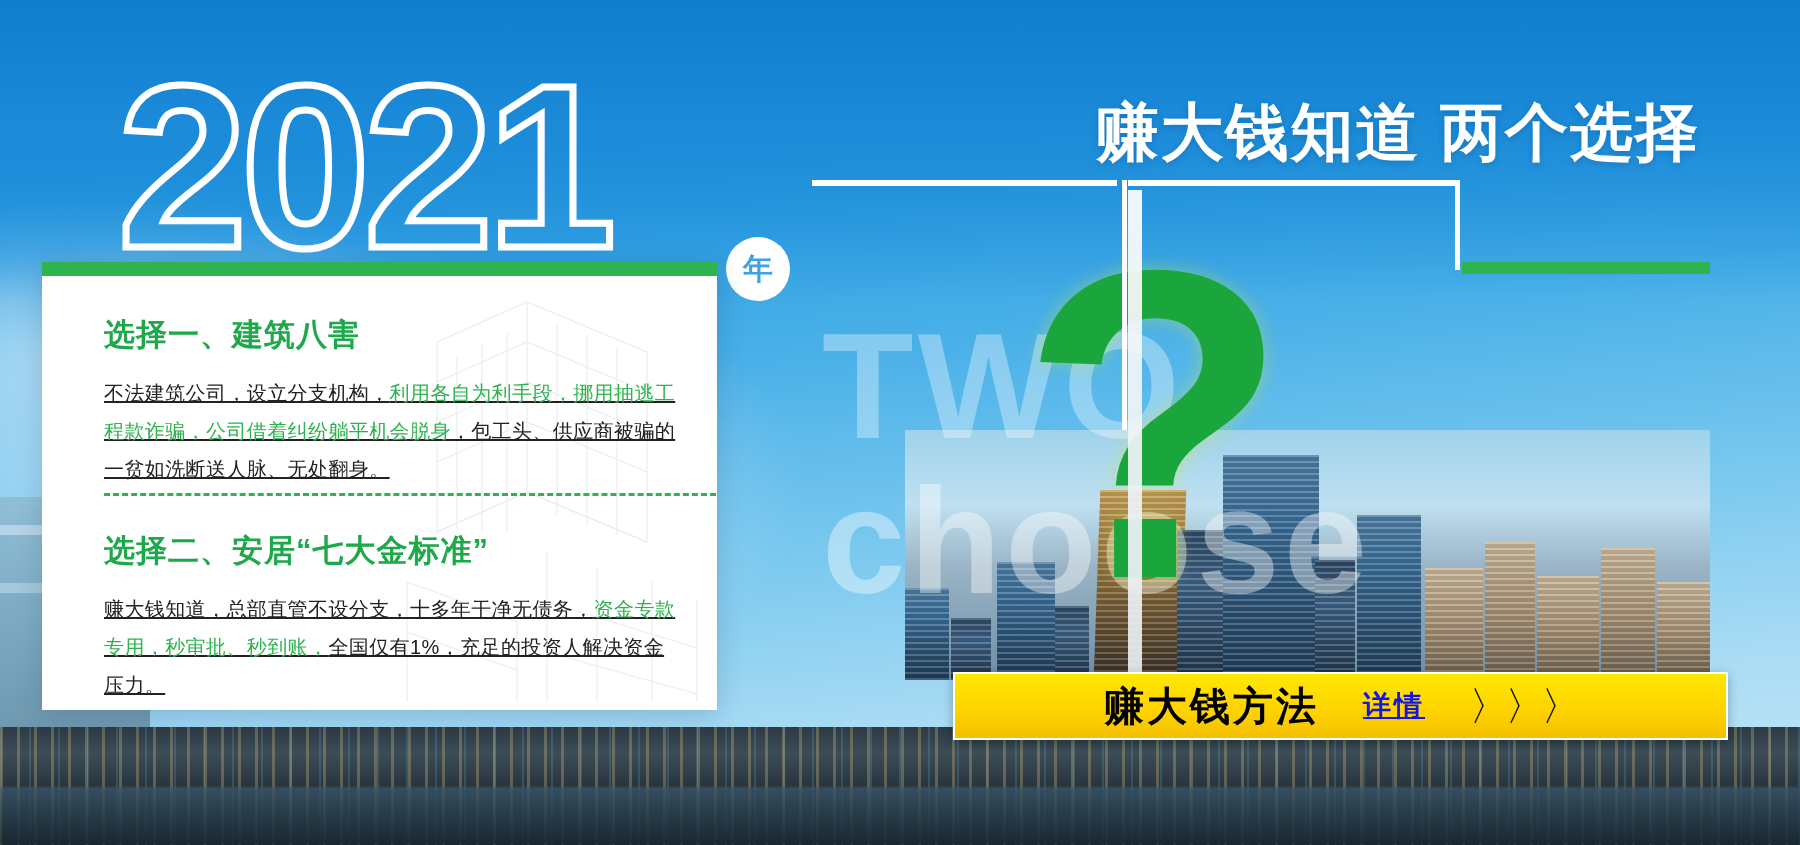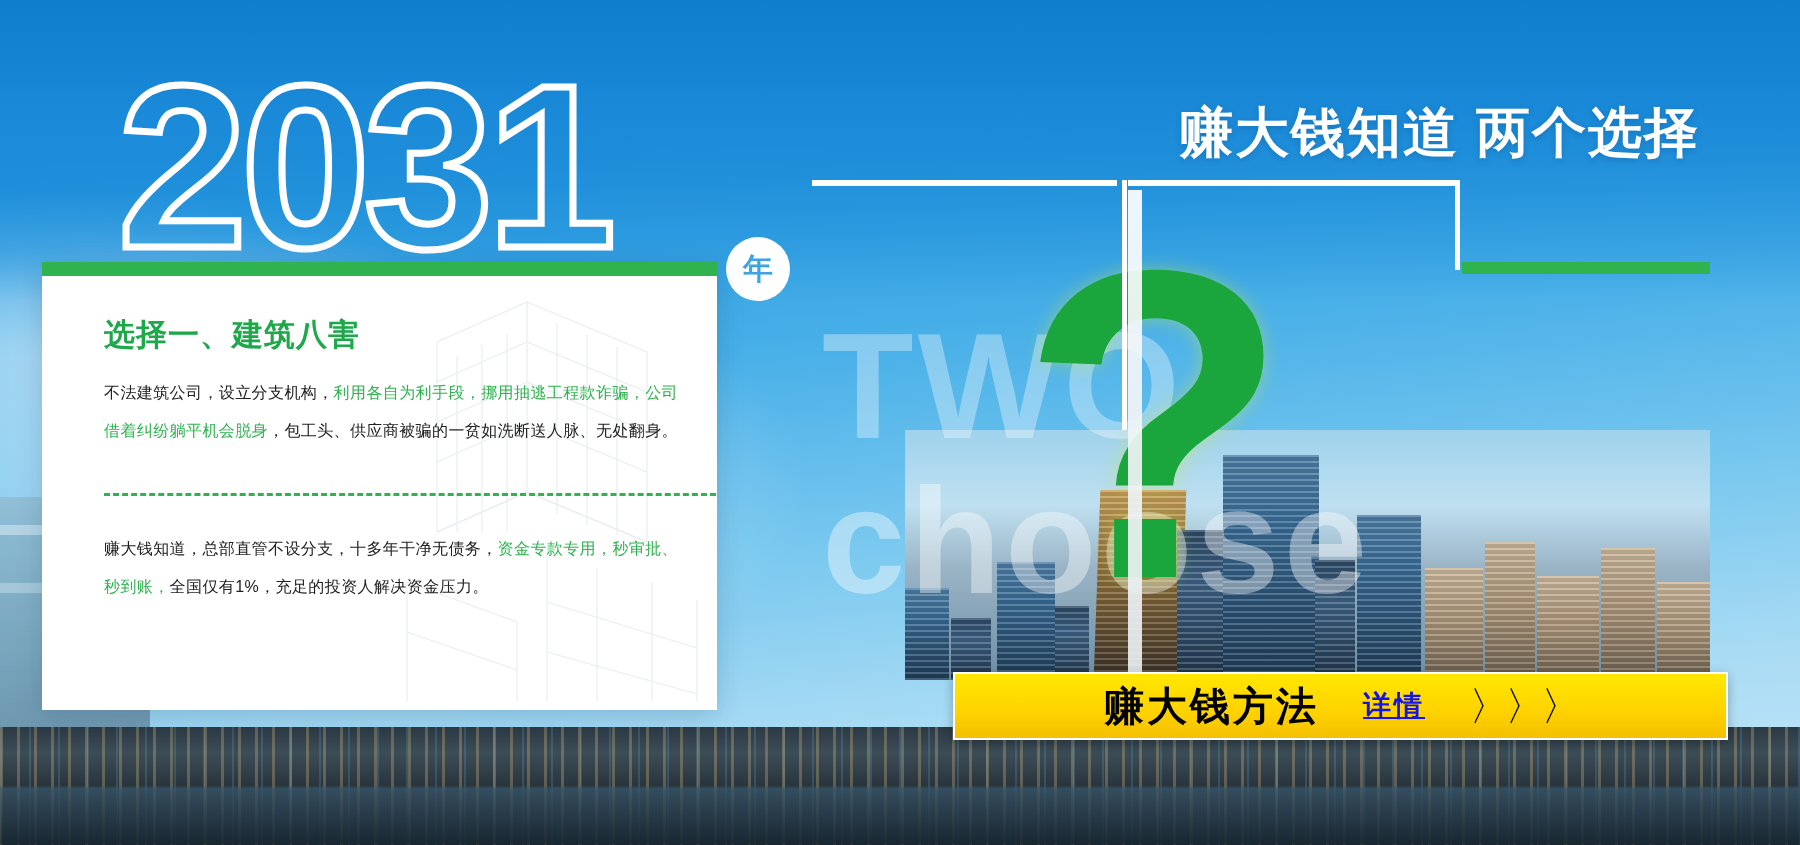--- a/index.html
+++ b/index.html
@@ -108,21 +108,21 @@
     display:flex; align-items:center; justify-content:center;
     font-size:30px; font-weight:700; color:#3fa3e0;
   }
 
   
   .headline {
     position:absolute; left:680px; top:78px;
     width:1020px; height:110px;
     display:flex; align-items:center; justify-content:flex-end;
     color:#ffffff;
-    font-size:54px; font-weight:700; letter-spacing:2px;
+    font-size:63px; font-weight:700; letter-spacing:2px;
     white-space:nowrap;
     text-shadow:0 2px 6px rgba(0,60,110,.25);
   }
 
   
   .headline-rule {
     position:absolute; top:180px; height:6px; background:#ffffff;
   }
   .headline-rule.a { left:812px; width:305px; }
   .headline-rule.b { left:1128px; width:330px; }
@@ -172,23 +172,24 @@
 
   .card-body { position:absolute; left:62px; top:52px; right:34px; }
 
   .sec-title {
     color:#1da84a;
     font-size:31px; font-weight:700;
     letter-spacing:1px;
     margin-bottom:18px;
   }
   .sec-text {
-    font-size:16px; line-height:38px;
+    font-size:20px; line-height:38px;
     color:#222222;
     letter-spacing:.4px;
+    text-decoration:underline;
   }
   .sec-text .g { color:#2eb34f; }
 
   .divider {
     position:absolute; left:62px; width:612px; height:0;
     border-top:3px dashed #2eb34f;
   }
 
   
   .cta {
@@ -286,21 +287,21 @@
   <div class="wm choose">choose</div>
 
   <div class="qmark">?</div>
   <div class="q-sliver"></div>
 
   <div class="frame-v l"></div>
   <div class="frame-v r"></div>
   <div class="right-green"></div>
 
   <div class="year-block">
-    <div class="year-text">2031</div>
+    <div class="year-text">2021</div>
     <div class="year-badge">年</div>
   </div>
 
   <div class="headline">赚大钱知道 两个选择</div>
   <div class="headline-rule a"></div>
   <div class="headline-rule b"></div>
 
   <div class="card">
     <div class="card-top"></div>
 
@@ -335,20 +336,21 @@
       <div class="sec-title">选择一、建筑八害</div>
       <div class="sec-text">
         <span>不法建筑公司，设立分支机构，</span><span class="g">利用各自为利手段，挪用抽逃工程款诈骗，公司借着纠纷躺平机会脱身</span><span>，包工头、供应商被骗的一贫如洗断送人脉、无处翻身。</span>
       </div>
     </div>
 
     <div class="divider" style="top:231px;"></div>
 
     <div class="card-body" style="top:268px;">
 
+      <div class="sec-title">选择二、安居“七大金标准”</div>
       <div class="sec-text">
         <span>赚大钱知道，总部直管不设分支，十多年干净无债务，</span><span class="g">资金专款专用，秒审批、秒到账，</span><span>全国仅有1%，充足的投资人解决资金压力。</span>
       </div>
     </div>
   </div>
 
   <div class="cta">
     <span class="cta-main">赚大钱方法</span>
     <span class="cta-sub">详情</span>
     <span class="cta-arrows">〉〉〉</span>

